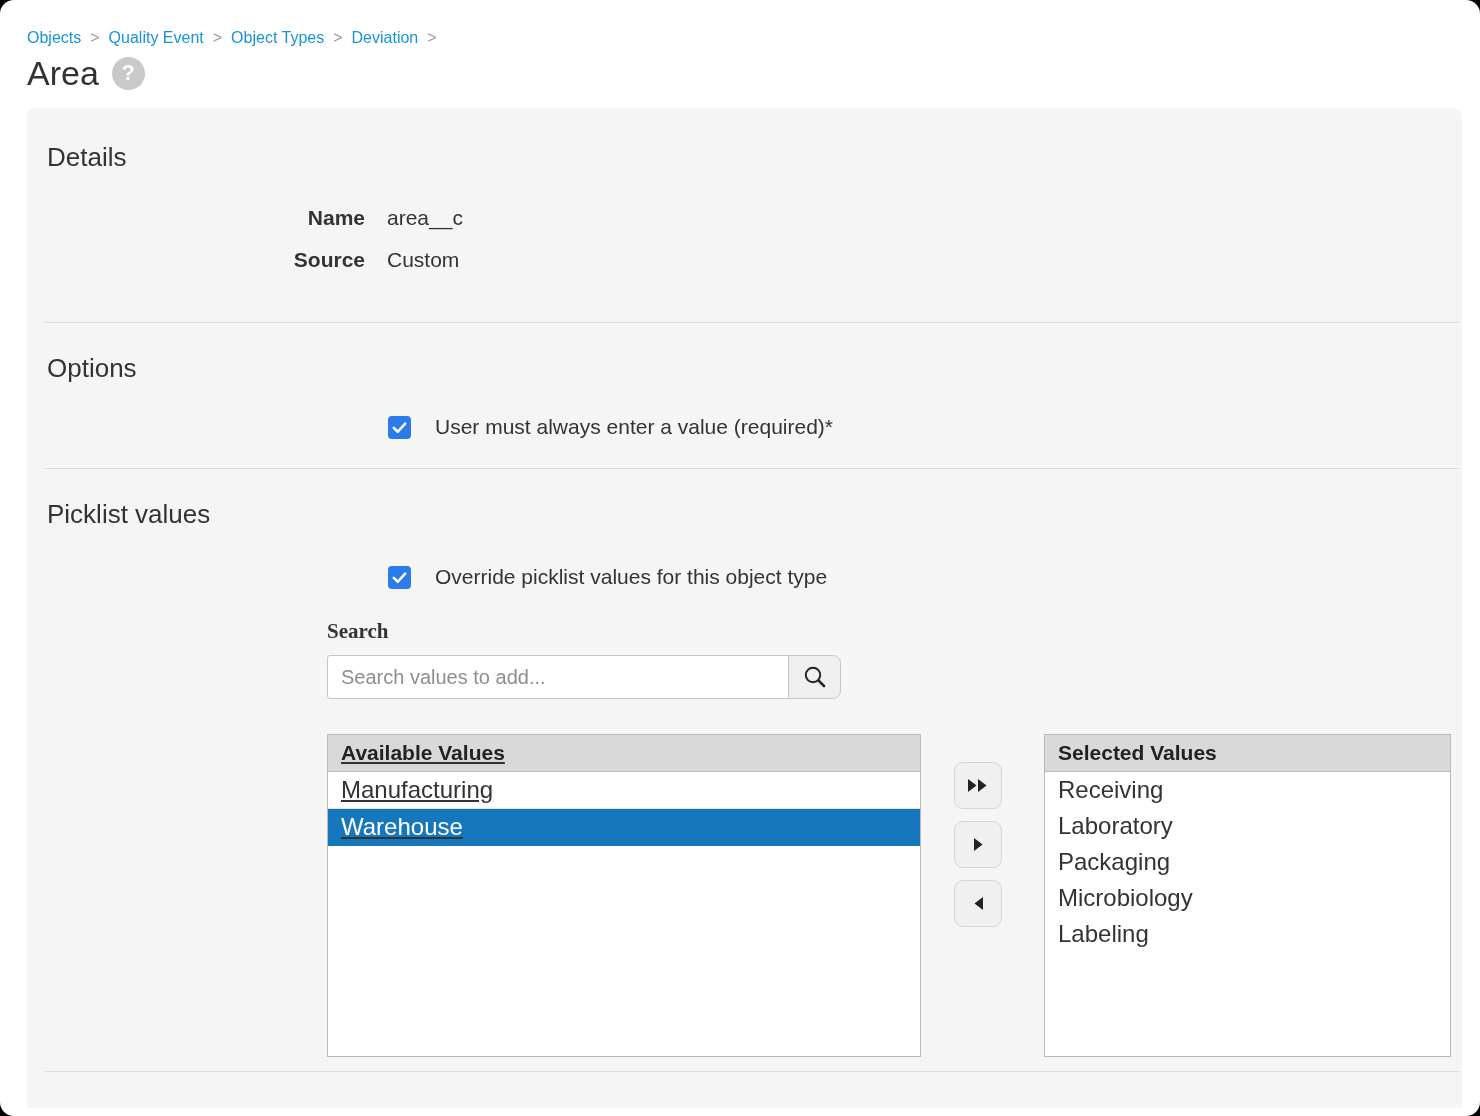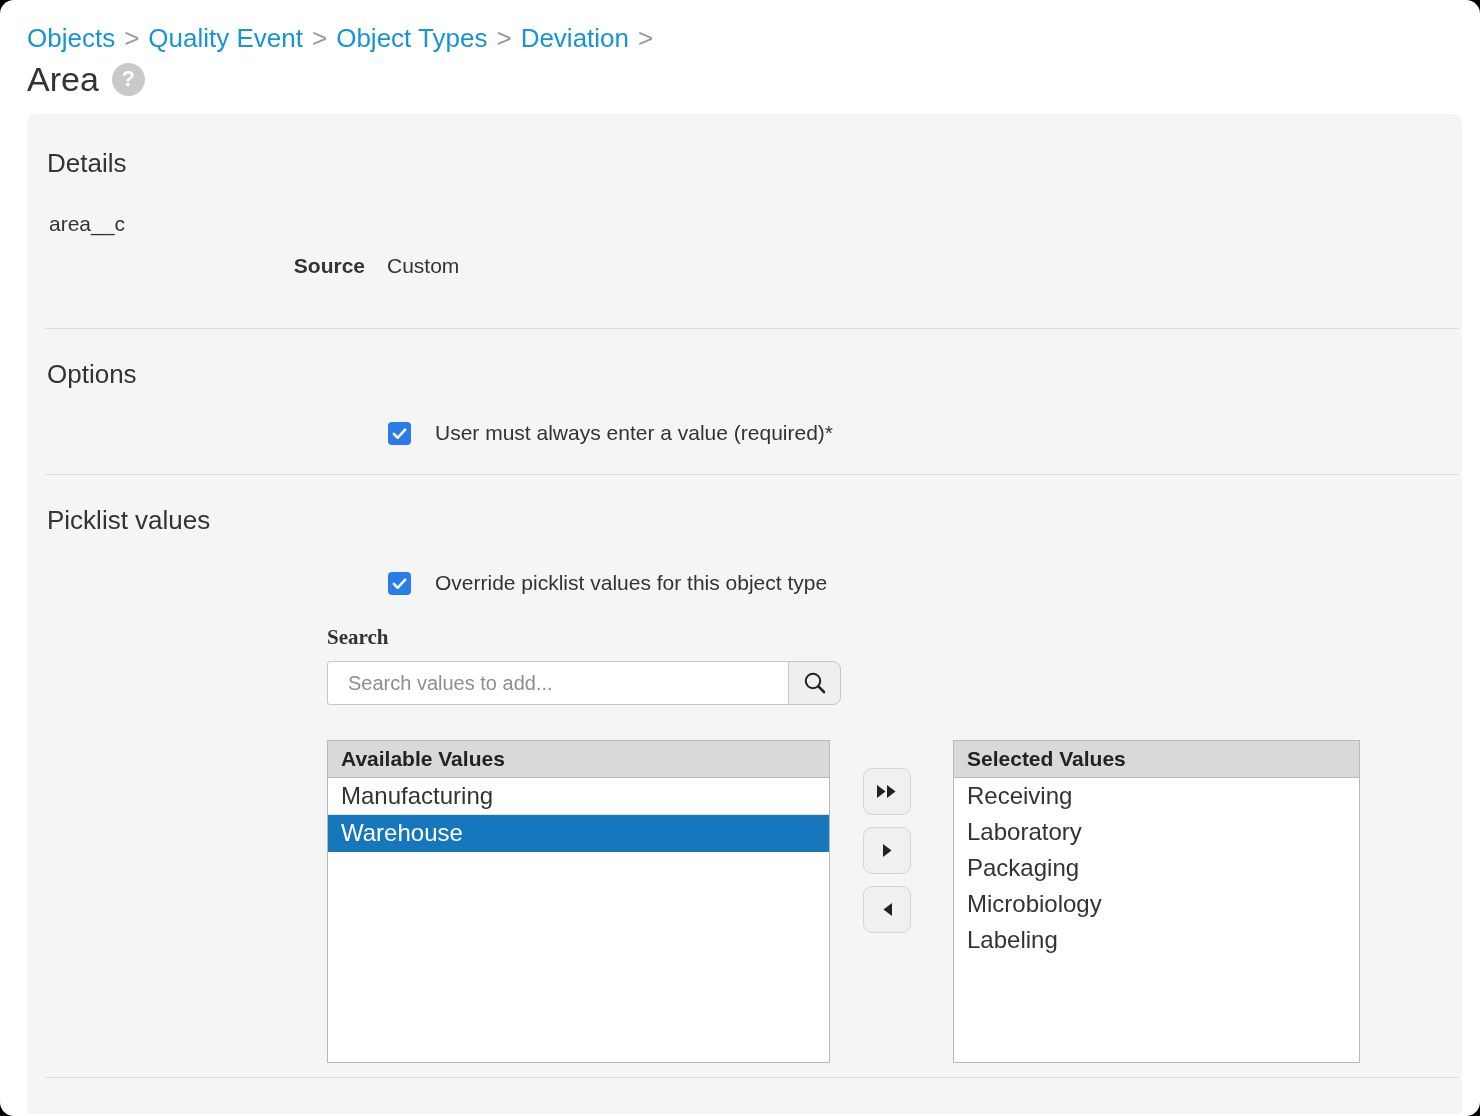--- a/index.html
+++ b/index.html
@@ -4,24 +4,24 @@
 <style>
   * { box-sizing: border-box; margin: 0; padding: 0; }
   html,body { background:#000; }
   body { font-family:"Liberation Sans", sans-serif; color:#333; }
   .screen {
     width:1480px; height:1116px; background:#fff;
     border-radius:14px; overflow:hidden; position:relative;
   }
   
   .top { padding:26px 0 0 27px; }
-  .breadcrumb { font-size:26px; line-height:24px; }
+  .breadcrumb { font-size:16px; line-height:24px; }
   .crumb-link { color:#1794d7; text-decoration:none; cursor:pointer; }
   .crumb-sep { color:#999; margin:0 9px; }
-  .title-row { margin-top:9px; display:flex; align-items:center; gap:13px;text-align:center; }
+  .title-row { margin-top:3px; display:flex; align-items:center; gap:13px;text-align:center; }
   .page-title { font-size:34px; font-weight:400; color:#333; line-height:40px; }
   .help-icon {
     width:33px; height:33px; border-radius:50%; background:#c9c9c9;
     color:#fff; font-weight:bold; font-size:22px;
     display:flex; align-items:center; justify-content:center; cursor:pointer;
   }
   
   .panel {
     margin:15px 0 0 27px; width:1435px; height:1000px;
     background:#f5f5f5; border-radius:8px 8px 0 0;
@@ -48,32 +48,32 @@
     display:flex; align-items:center; justify-content:center; flex:0 0 auto; cursor:pointer;
   }
   .check-label { font-size:21px; margin-left:13px; line-height:24px; }
   
   .search-block { margin-left:300px; }
   .search-label { font-weight:bold; font-size:21px; margin-top:30px; line-height:24px;font-family:Liberation Serif, serif; }
   .search-row { display:flex; margin-top:12px; align-items:stretch; }
   .search-input {
     width:462px; height:44px; border:1px solid #c6c6c6; border-radius:3px 0 0 3px;
     font-size:20px; font-family:"Liberation Sans", sans-serif;
-    padding:0 20px; color:#c2410c; background:#fff; outline:none;
+    padding:0 13px; color:#c2410c; background:#fff; outline:none;
   }
   .search-input::placeholder { color:#8e8e8e; }
   .search-btn {
     width:53px; height:44px; margin-left:-1px;
     background:#efefef; border:1px solid #c6c6c6; border-radius:0 8px 8px 0;
     display:flex; align-items:center; justify-content:center; cursor:pointer;
   }
   
   .lists { display:flex; margin-left:300px; margin-top:35px; align-items:flex-start; }
   .listbox { border:1px solid #b9b9b9; background:#fff; }
-  .listbox.available { width:503px; }
+  .listbox.available { width:594px;text-decoration:underline; }
   .listbox.selected  { width:407px; }
   .list-header {
     background:#d9d9d9; border-bottom:1px solid #b9b9b9;
     font-weight:bold; font-size:21px; padding:6px 13px; line-height:24px; color:#222;
   }
   .list-body { height:284px; overflow:hidden; }
   .list-item { font-size:24px; line-height:24px; padding:6px 13px; cursor:pointer; }
   .available .list-item { border-bottom:1px solid #e2e2e2; }
   .list-item.highlighted { background:#1777bd; color:#fff; border-bottom-color:#1777bd; }
   .transfer { display:flex; flex-direction:column; align-items:center; margin-left:33px; margin-right:42px; padding-top:28px; gap:12px; }
@@ -95,20 +95,21 @@
       <span class="page-title">Area</span>
       <span class="help-icon">?</span>
     </div>
   </div>
 
   <div class="panel">
 
     <div class="section-heading h-details">Details</div>
     <div class="form">
       <div class="form-row">
+        <span class="form-label">Name</span>
         <span class="form-value">area__c</span>
       </div>
       <div class="form-row">
         <span class="form-label">Source</span>
         <span class="form-value">Custom</span>
       </div>
     </div>
     <hr class="divider div-1">
 
     <div class="section-heading h-options">Options</div>

